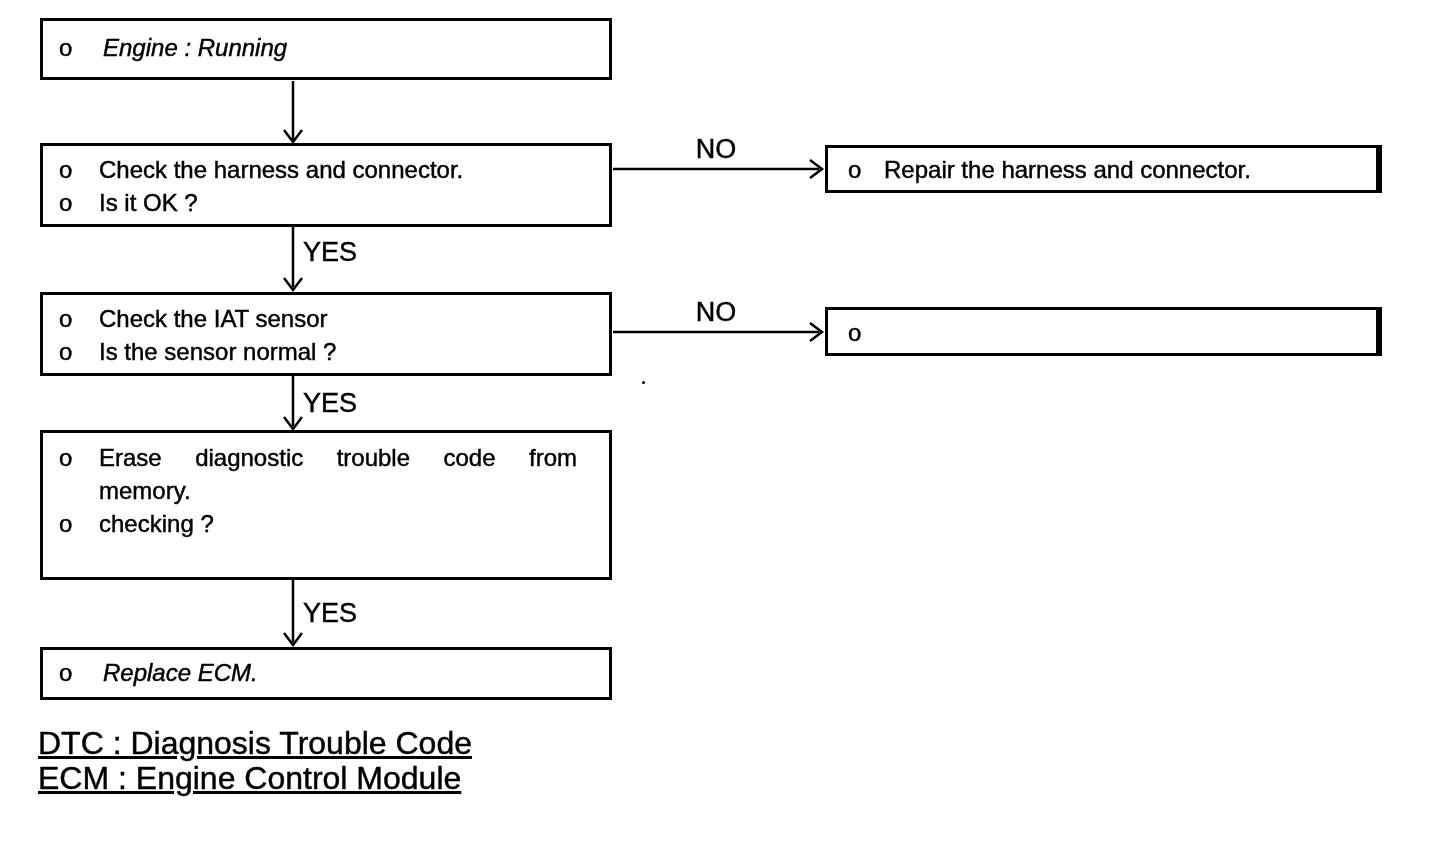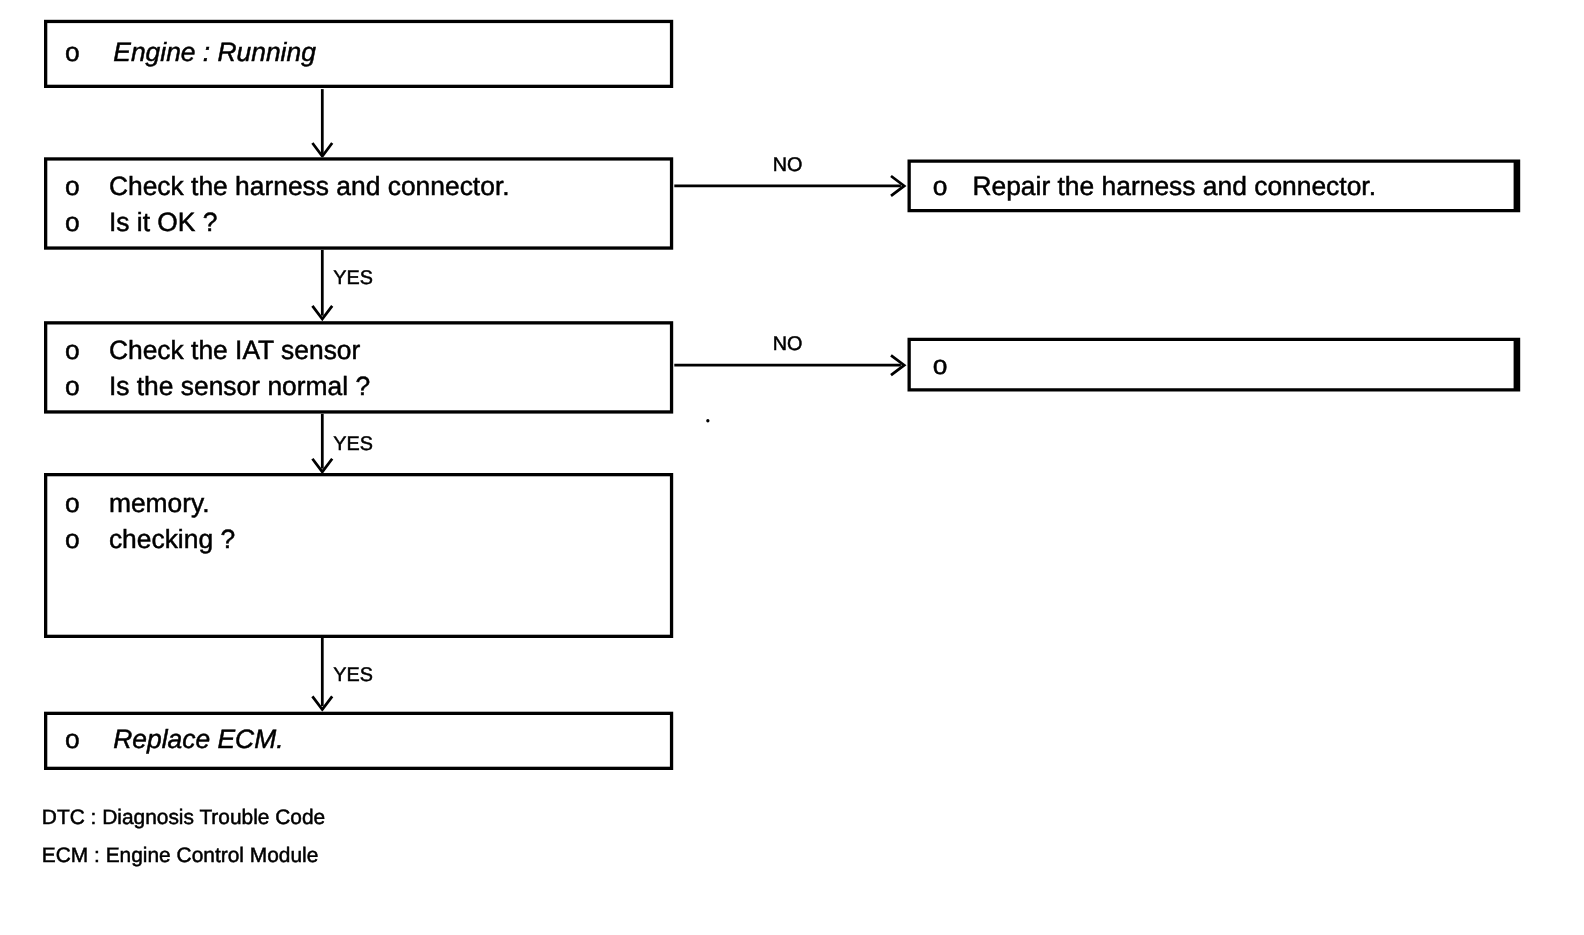--- a/index.html
+++ b/index.html
@@ -48,31 +48,32 @@
   .line { white-space: nowrap; }
   .line.just {
     white-space: normal;
     text-align: justify;
     text-align-last: justify;
     word-spacing: 0.02em;
   }
   .box.wrapbox .text { width: 478px; }
   .label {
     position: absolute;
-    font-size: 18px;
+    font-size: 27px;
     line-height: 30px;
     white-space: nowrap;
   }
   .label.centered { transform: translateX(-50%); }
   .legend {
     position: absolute;
     left: 38px; top: 726px;
-    font-size: 19px;
+    font-size: 32px;
     line-height: 35px;
     white-space: nowrap;
+    text-decoration: underline;
   }
   .speck {
     position: absolute;
     width: 3px; height: 3px;
     background: #000000;
     border-radius: 50%;
   }
 </style>
 </head>
 <body>
@@ -157,20 +158,21 @@
   <div class="box r thick-right" style="left:825px; top:307px; width:557px; height:49px; padding-top:6px;">
     <div class="item">
       <span class="bullet">o</span>
     </div>
   </div>
 
   <div class="box wrapbox" style="left:40px; top:430px; width:572px; height:150px; padding-top:8px;">
     <div class="item">
       <span class="bullet">o</span>
       <div class="text">
+        <div class="line just">Erase diagnostic trouble code from</div>
         <div class="line">memory.</div>
       </div>
     </div>
     <div class="item">
       <span class="bullet">o</span>
       <div class="text">
         <div class="line">checking ?</div>
       </div>
     </div>
   </div>

